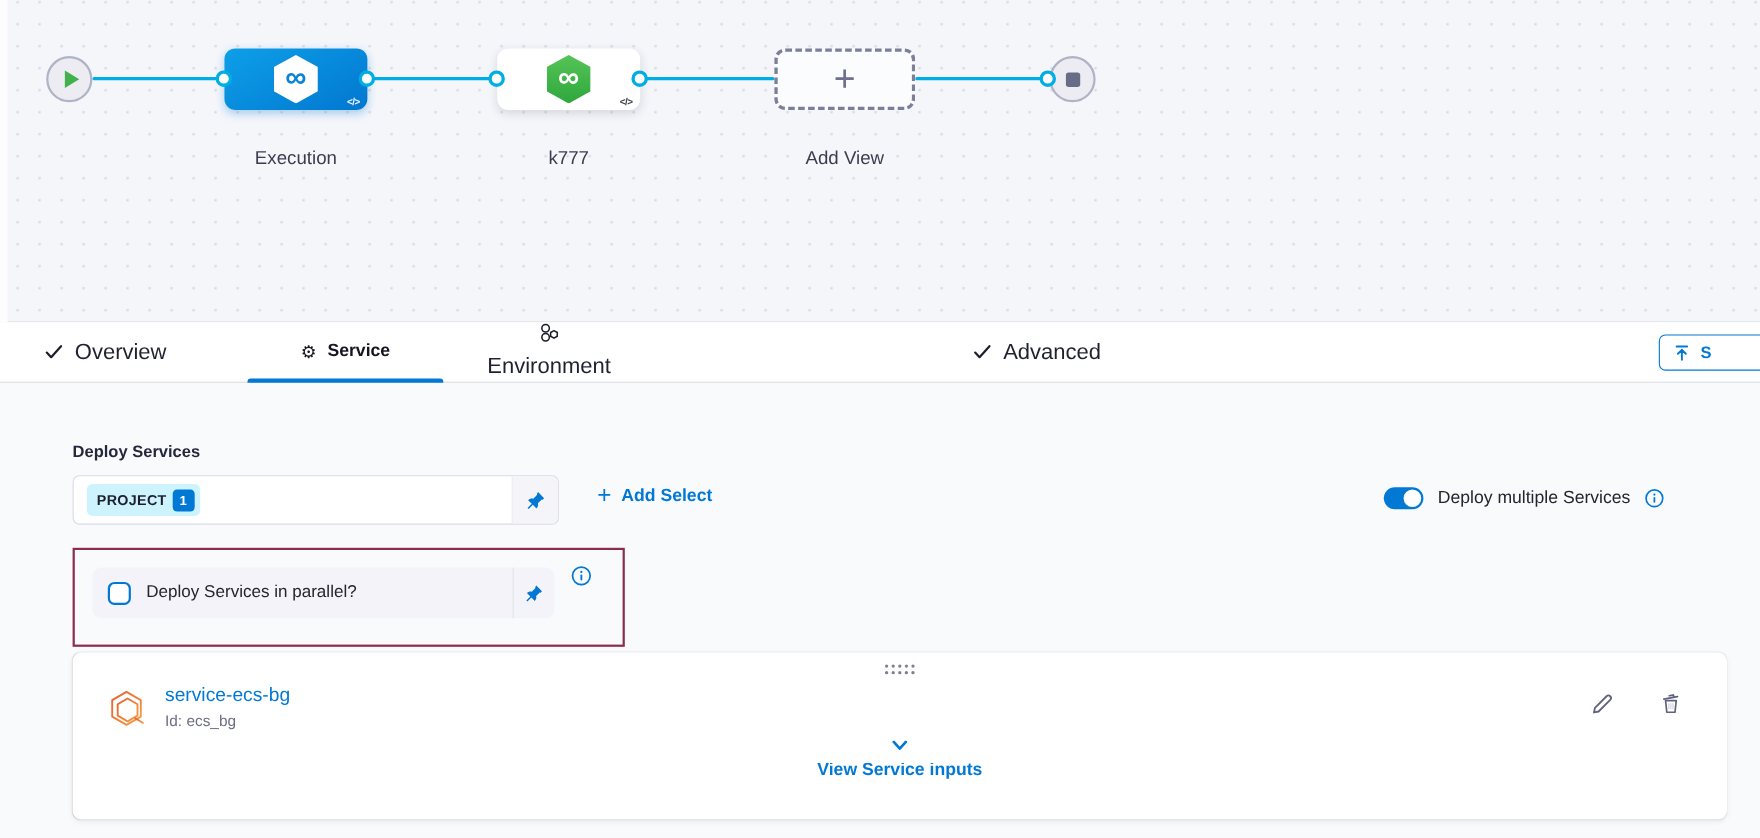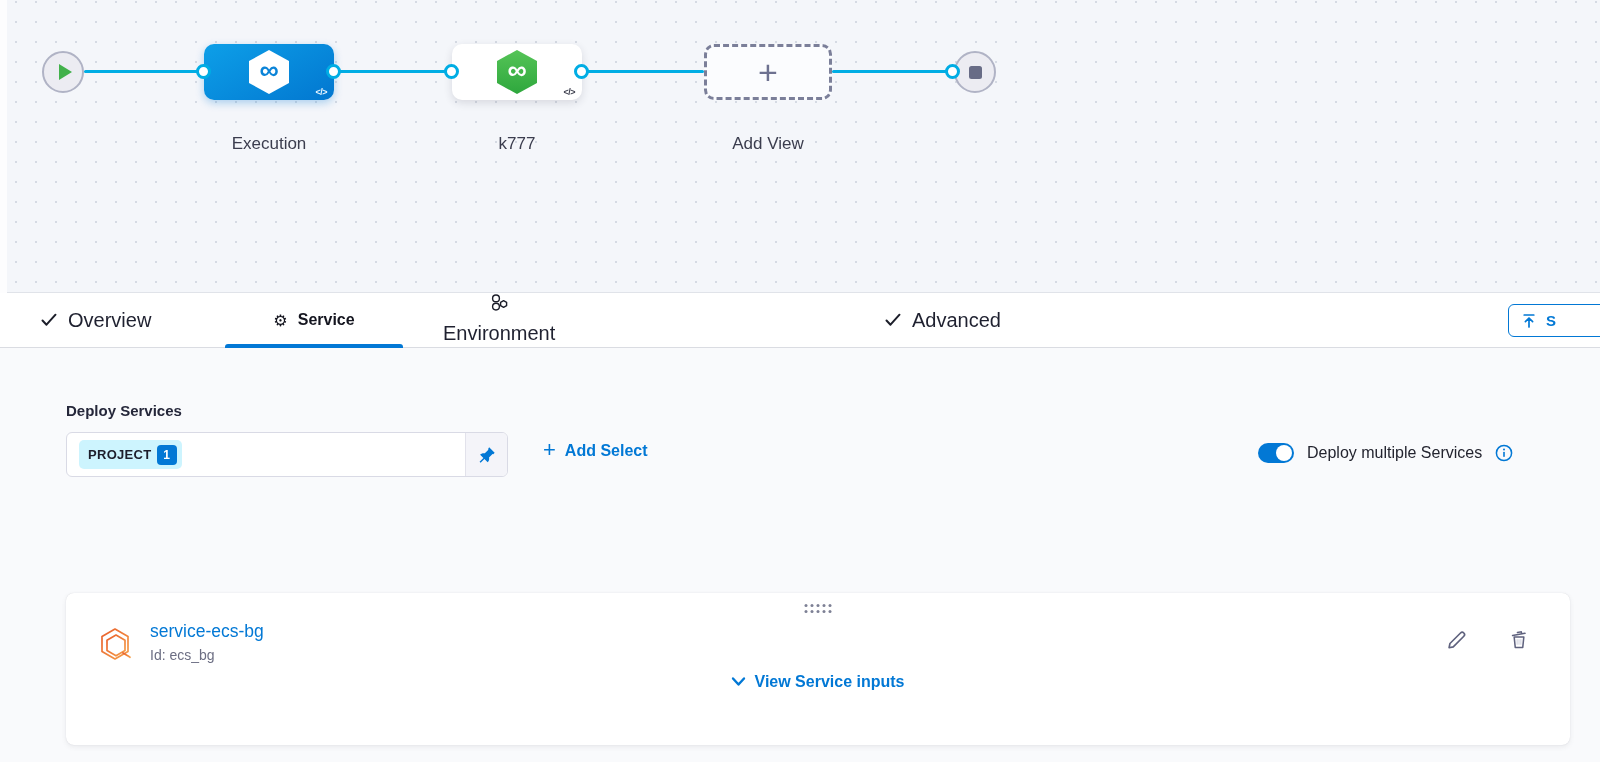--- a/index.html
+++ b/index.html
@@ -84,21 +84,21 @@
     border-radius:8px; box-shadow:0 0 1px rgba(40,41,61,.18), 0 2px 5px rgba(96,97,112,.10); }
   .drag-handle { position:absolute; left:50%; top:11px; transform:translateX(-50%);
     display:grid; grid-template-columns:repeat(5,3px); grid-template-rows:repeat(2,3px); gap:3px; cursor:grab; }
   .drag-handle i { width:3px; height:3px; border-radius:50%; background:#7d8095; }
   .svc-icon { position:absolute; left:32px; top:33px; }
   .svc-name { position:absolute; left:84px; top:28px; font-size:17.5px; font-weight:500; color:#0278d5; cursor:pointer; }
   .svc-id { position:absolute; left:84px; top:54px; font-size:14px; color:#6c6e83; }
   .icon-btn { position:absolute; top:34px; width:26px; height:26px; display:flex; align-items:center;
     justify-content:center; cursor:pointer; }
   .view-inputs { position:absolute; left:50%; top:80px; transform:translateX(-50%); display:flex;
-    align-items:center; gap:9px; color:#0278d5; font-size:16px; font-weight:700; cursor:pointer; white-space:nowrap; }
+    align-items:center; gap:9px; color:#0278d5; font-size:16px; font-weight:700; cursor:pointer; white-space:nowrap;flex-direction:column; }
 </style>
 </head>
 <body>
 
 <div id="screen">
 
   <div class="canvas">
     <div class="canvas-left-edge"></div>
 
     <div class="conn" style="left:84px; width:120px;"></div>
@@ -205,20 +205,38 @@
       <div class="toggle-knob"></div>
     </div>
     <span class="multi-label">Deploy multiple Services</span>
     <svg width="18" height="18" viewBox="0 0 18 18">
       <circle cx="9" cy="9" r="7.6" fill="none" stroke="#0278d5" stroke-width="1.5"></circle>
       <circle cx="9" cy="5.6" r="1" fill="#0278d5"></circle>
       <rect x="8.2" y="7.8" width="1.6" height="5.2" rx="0.8" fill="#0278d5"></rect>
     </svg>
   </div>
 
+  <div class="highlight-box">
+    <div class="parallel-field">
+      <div class="checkbox"></div>
+      <span class="cb-label">Deploy Services in parallel?</span>
+      <div class="parallel-pin">
+        <svg width="17" height="17" viewBox="0 0 16 16">
+          <path d="M9.9 1.2 14.8 6.1 13.6 7.3 12.9 7.1 9.8 10.2c.4 1.5 0 3.1-1.2 4.2L5.7 11.5 2.3 14.9l-.9-.9 3.4-3.4L1.9 7.7C3 6.5 4.6 6.1 6.1 6.5L9.2 3.4 9 2.7z" fill="#0278d5"></path>
+        </svg>
+      </div>
+    </div>
+    <div class="parallel-info">
+      <svg width="19" height="19" viewBox="0 0 18 18">
+        <circle cx="9" cy="9" r="7.6" fill="none" stroke="#0278d5" stroke-width="1.5"></circle>
+        <circle cx="9" cy="5.6" r="1" fill="#0278d5"></circle>
+        <rect x="8.2" y="7.8" width="1.6" height="5.2" rx="0.8" fill="#0278d5"></rect>
+      </svg>
+    </div>
+  </div>
 
   <div class="card">
     <div class="drag-handle">
       <i></i>
         <i></i>
         <i></i>
         <i></i>
         <i></i>
         <i></i>
         <i></i>

